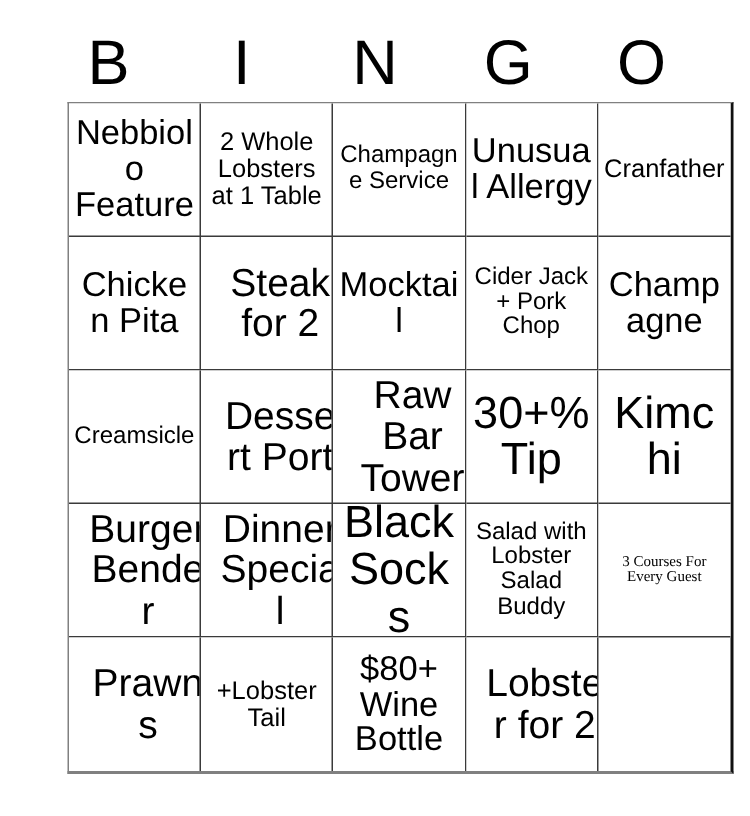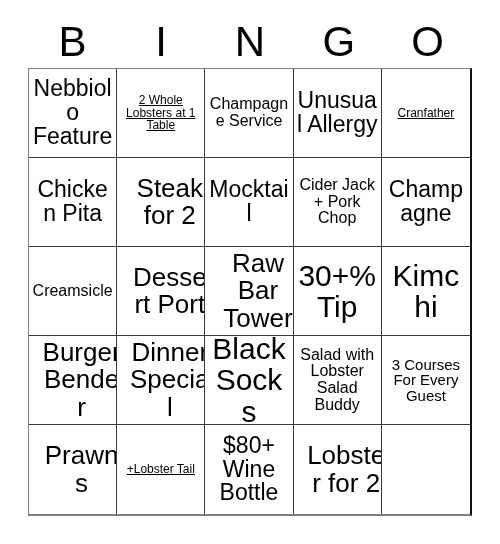--- a/index.html
+++ b/index.html
@@ -34,21 +34,21 @@
     align-items: center;
     justify-content: center;
     font-size: 42px;
     font-weight: 400;
     line-height: 1;
     color: #000000;
     letter-spacing: 0px;
   }
   #grid {
     position: absolute;
-    left: 28px;
+    left: 45px;
     top: 68px;
     width: 444px;
     height: 448px;
     box-sizing: border-box;
     border-top: 1px solid #808080;
     border-left: 1px solid #808080;
     border-right: 2px solid #111111;
     border-bottom: 2px solid #808080;
     display: grid;
     grid-template-columns: repeat(5, 1fr);
@@ -78,23 +78,23 @@
     display: block;
     width: 100%;
     line-height: 1.04;
     color: #000000;
     word-wrap: break-word;
   }
   
   .fs-xxl  { font-size: 30px; }
   .fs-xl   { font-size: 26px; margin-left: 18px; }
   .fs-lg   { font-size: 23px; }
-  .fs-md   { font-size: 12px; text-decoration: underline; }
+  .fs-md   { font-size: 17px; }
   .fs-sm   { font-size: 16px; }
-  .fs-xs   { font-size: 15px; }
+  .fs-xs   { font-size: 10px; font-family: Liberation Serif, serif; }
 </style>
 </head>
 <body>
 
 <div id="card">
 
   <div id="header-row">
     <div class="header-letter">B</div>
     <div class="header-letter">I</div>
     <div class="header-letter">N</div>

